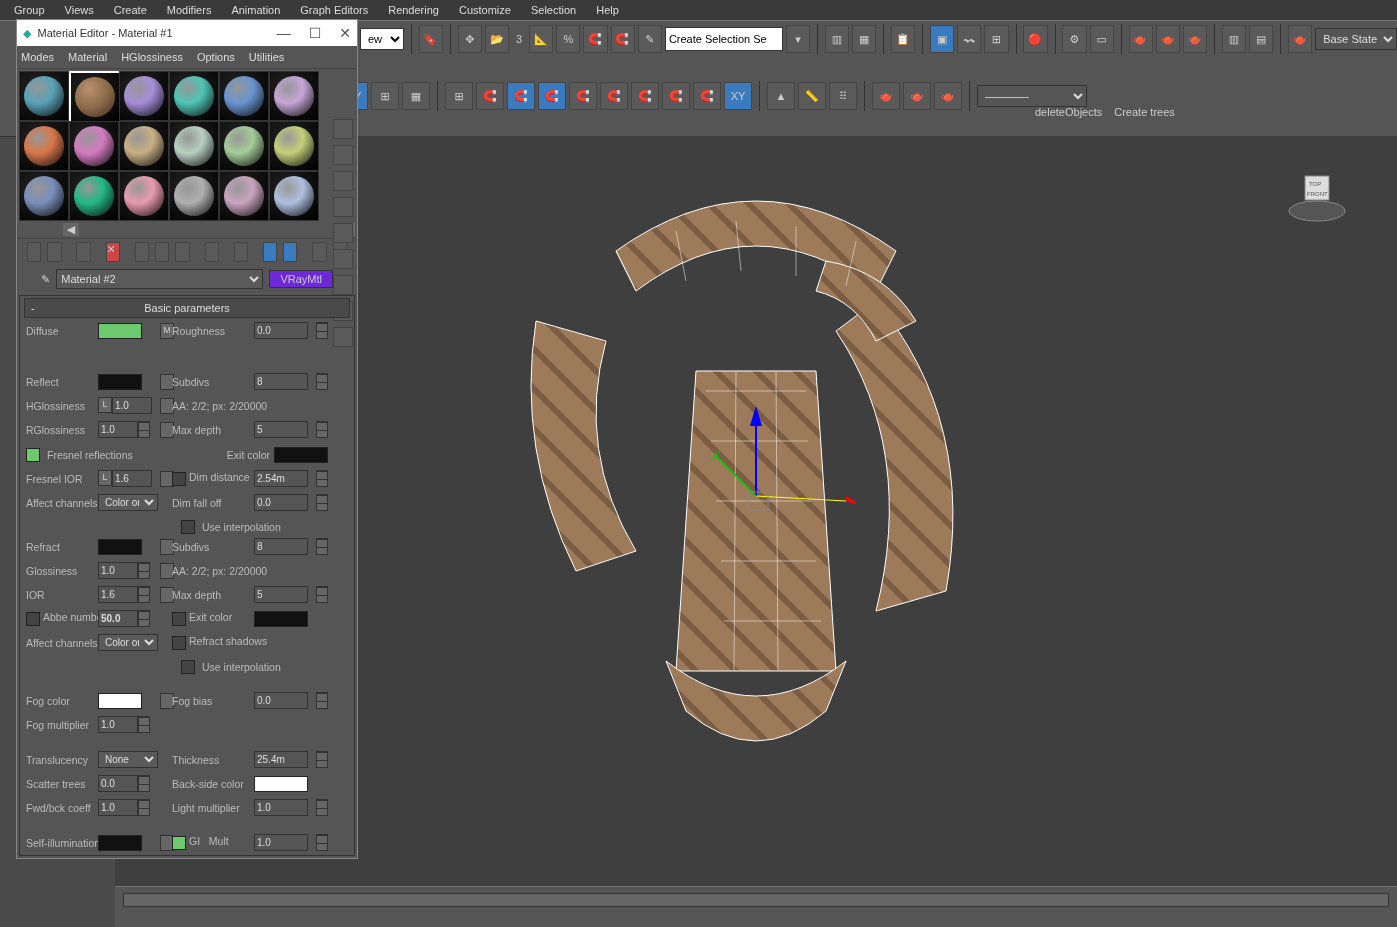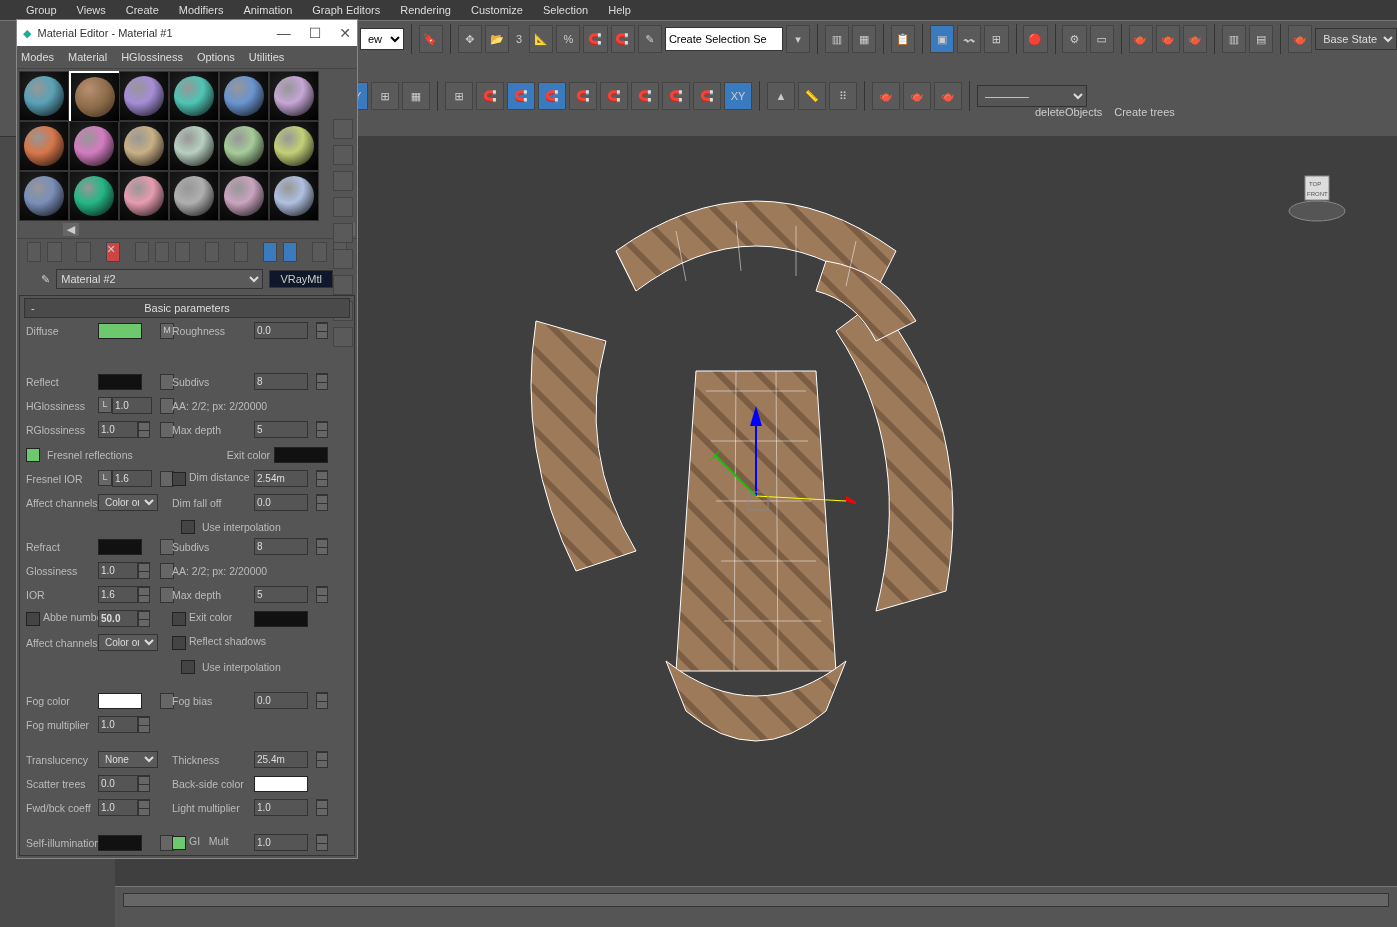--- a/index.html
+++ b/index.html
@@ -1,16 +1,16 @@
 <!DOCTYPE html>
 <html><head>
 <meta charset="utf-8">
 <style>
 body{margin:0;font-family:"Segoe UI",Arial,sans-serif;font-size:11px;background:#4a4a4a;color:#ccc;overflow:hidden;width:1397px;height:927px;position:relative}
-.menubar{position:absolute;top:0;left:0;right:0;height:20px;background:#3a3a3a;display:flex;align-items:center;padding-left:16px}
+.menubar{position:absolute;top:0;left:0;right:0;height:20px;background:#3a3a3a;display:flex;align-items:center;padding-left:4px}
 .menubar span{padding:3px 10px;color:#ddd;cursor:default}
 .toolbar{position:absolute;top:20px;left:0;right:0;height:36px;background:#555;border-top:1px solid #777;border-bottom:1px solid #333;display:flex;align-items:center;gap:3px;padding-left:360px}
 .tbtn{width:26px;height:26px;background:#5a5a5a;border:1px solid #444;display:flex;align-items:center;justify-content:center;color:#ccc}
 .tbtn.blue{background:#3a7bbf}
 .tinput{height:22px;background:#fff;border:1px solid #333;font-size:11px;padding:0 3px}
 .toolbar2{position:absolute;top:56px;left:0;right:0;height:80px;background:#555;border-bottom:1px solid #333;display:flex;align-items:center;gap:3px;padding-left:340px}
 .sep{width:1px;height:30px;background:#333;margin:0 4px}
 .viewport{position:absolute;top:136px;left:115px;right:0;bottom:40px;background:#3f3f3f}
 .mesh{position:absolute;left:50%;top:50%;transform:translate(-50%,-55%);width:560px;height:620px}
 .gizmo{position:absolute;left:50%;top:48%}
@@ -298,21 +298,21 @@
     <div style="width:4px"></div>
     <div class="mtb" style="background:#3a7bbf"></div>
     <div class="mtb" style="background:#3a7bbf"></div>
     <div style="width:4px"></div>
     <div class="mtb"></div>
     <div class="mtb"></div>
   </div>
   <div class="namerow">
     <span>✎</span>
     <select class="namesel"><option>Material #2</option></select>
-    <span style="padding:2px 10px;background:#0f172a;border:1px solid #333">VRayMtl</span>
+    <span style="padding:2px 10px;background:#6d28d9;border:1px solid #333">VRayMtl</span>
   </div>
 
   <div style="flex:1;overflow:hidden;border:1px solid #333;margin:2px">
   <div class="rollhdr">
         <span class="tog">-</span>
         <span>Basic parameters</span>
       </div>
 
   <div class="params">
     <span class="lbl">Diffuse</span>
@@ -410,21 +410,21 @@
           <input class="spin" style="width: 34px; font-weight: bold;" value="50.0">
           <span class="spinbtn"></span>
         </span>
         <span></span>
     <span class="lbl"><span class="chk"></span><span>Exit color</span></span>
     <span class="sw black" style="width:52px;grid-column:5/7"></span>
 
     <span class="lbl">Affect channels</span>
     <select class="dd"><option>Color only</option></select>
         <span></span>
-    <span class="lbl" style="grid-column:4/7"><span class="chk"></span><span>Reflect shadows</span></span>
+    <span class="lbl" style="grid-column:4/7"><span class="chk"></span><span>Refract shadows</span></span>
 
     <div class="row" style="padding-left:155px">
           <span class="chk"></span>
           <span>Use interpolation</span>
         </div>
   </div>
 
   <div class="params" style="margin-top:14px">
     <span class="lbl">Fog color</span>
     <span class="sw white"></span>

